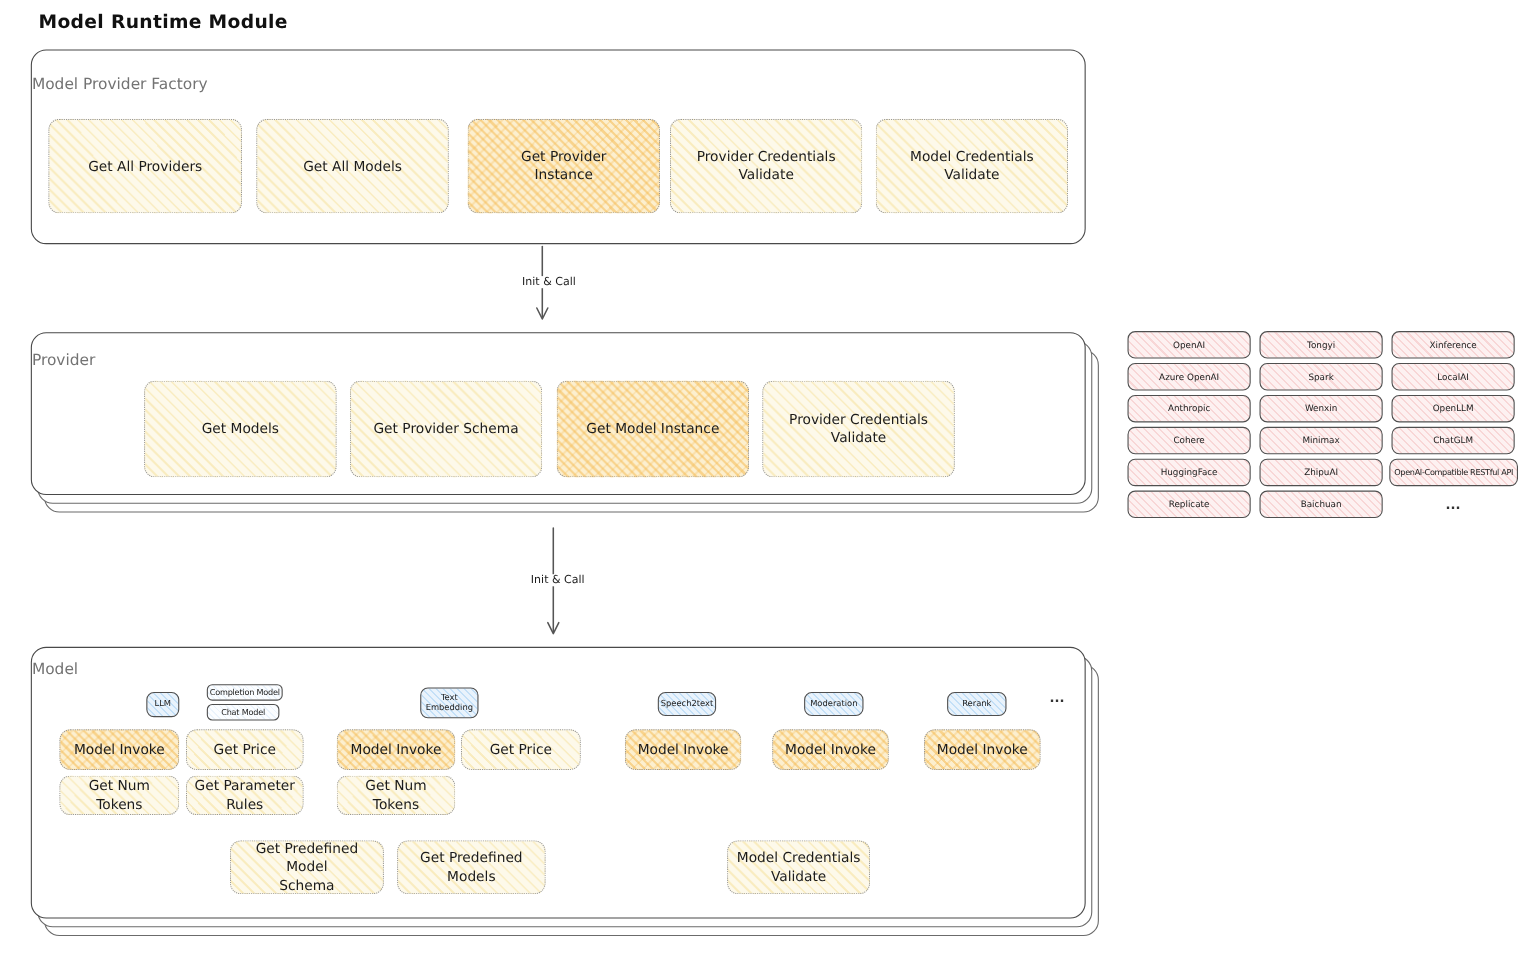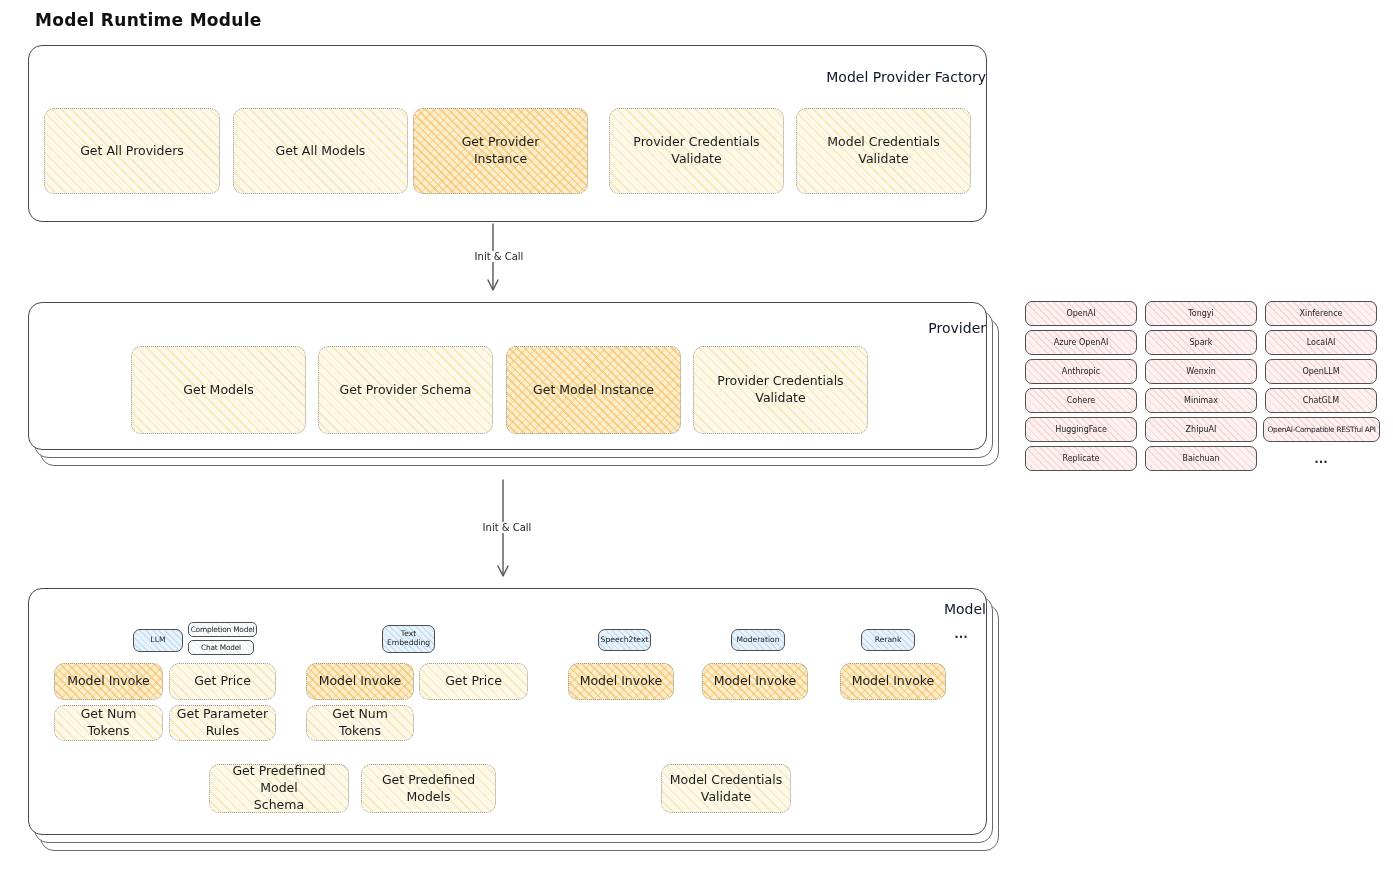--- a/index.html
+++ b/index.html
@@ -10,21 +10,21 @@
   .main-title{
     position:absolute;left:35px;top:10px;font-size:17px;font-weight:700;letter-spacing:.3px;color:#111;
   }
   .big-box{
     position:absolute;background:#fff;border:1.6px solid #494949;border-radius:14px;
   }
   .stack-layer{
     position:absolute;background:#fff;border:1.4px solid #6b6b6b;border-radius:14px;
   }
   .box-title{
-    position:absolute;left:0;right:0;text-align:right;font-size:14px;font-weight:500;color:#0f172a;
+    position:absolute;left:0;right:0;text-align:left;font-size:14px;font-weight:500;color:#737373;
   }
   .btn{
     position:absolute;display:flex;align-items:center;justify-content:center;text-align:center;
     border-radius:10px;border:1.4px dotted #969696;box-sizing:border-box;padding:2px 6px;
   }
   .btn .label{font-size:12.5px;line-height:1.35;white-space:pre-line;color:#1b1b1b;}
   .cream{
     background-color:#fdf9ea;
     background-image:repeating-linear-gradient(45deg,rgba(242,214,120,.38) 0 1.6px,transparent 1.6px 7px);
   }
@@ -71,21 +71,21 @@
   <div class="main-title">Model Runtime Module</div>
 
   <div class="big-box" style="left:28px;top:45px;width:957px;height:175px">
     <div class="box-title" style="top:23px">Model Provider Factory</div>
     <div class="btn cream" style="left:15px;top:62px;width:176px;height:86px">
       <span class="label">Get All Providers</span>
     </div>
     <div class="btn cream" style="left:204px;top:62px;width:175px;height:86px">
       <span class="label">Get All Models</span>
     </div>
-    <div class="btn orange" style="left:384px;top:62px;width:175px;height:86px">
+    <div class="btn orange" style="left:396px;top:62px;width:175px;height:86px">
       <span class="label">Get Provider
 Instance</span>
     </div>
     <div class="btn cream" style="left:580px;top:62px;width:175px;height:86px">
       <span class="label">Provider Credentials
 Validate</span>
     </div>
     <div class="btn cream" style="left:767px;top:62px;width:175px;height:86px">
       <span class="label">Model Credentials
 Validate</span>
@@ -142,21 +142,21 @@
     <line x1="8" y1="2" x2="8" y2="96" stroke="#555" stroke-width="1.4" stroke-linecap="round"></line>
     <polyline points="3,88 8,98 13,88" fill="none" stroke="#555" stroke-width="1.4" stroke-linecap="round" stroke-linejoin="round"></polyline>
   </svg>
   <div class="arrow-label" style="left:470px;top:522px;width:70px">Init &amp; Call</div>
 
   <div class="stack-layer" style="left:40px;top:604px;width:957px;height:245px"></div>
   <div class="stack-layer" style="left:34px;top:596px;width:957px;height:245px"></div>
   <div class="big-box" style="left:28px;top:588px;width:957px;height:245px">
     <div class="box-title" style="top:12px">Model</div>
 
-    <div class="tab-blue" style="left:104px;top:40px;width:50px;height:23px">LLM</div>
+    <div class="tab-blue" style="left:104px;top:40px;width:30px;height:23px">LLM</div>
     <div class="tab-small" style="left:159px;top:33px;width:69px;height:15px">Completion Model</div>
     <div class="tab-small" style="left:159px;top:51px;width:66px;height:15px">Chat Model</div>
     <div class="tab-blue" style="left:353px;top:36px;width:53px;height:28px">Text
 Embedding</div>
     <div class="tab-blue" style="left:569px;top:40px;width:53px;height:22px">Speech2text</div>
     <div class="tab-blue" style="left:702px;top:40px;width:54px;height:22px">Moderation</div>
     <div class="tab-blue" style="left:832px;top:40px;width:54px;height:22px">Rerank</div>
     <div class="dots" style="left:920px;top:38px;width:24px">...</div>
 
     <div class="btn orange" style="left:25px;top:74px;width:109px;height:37px">

